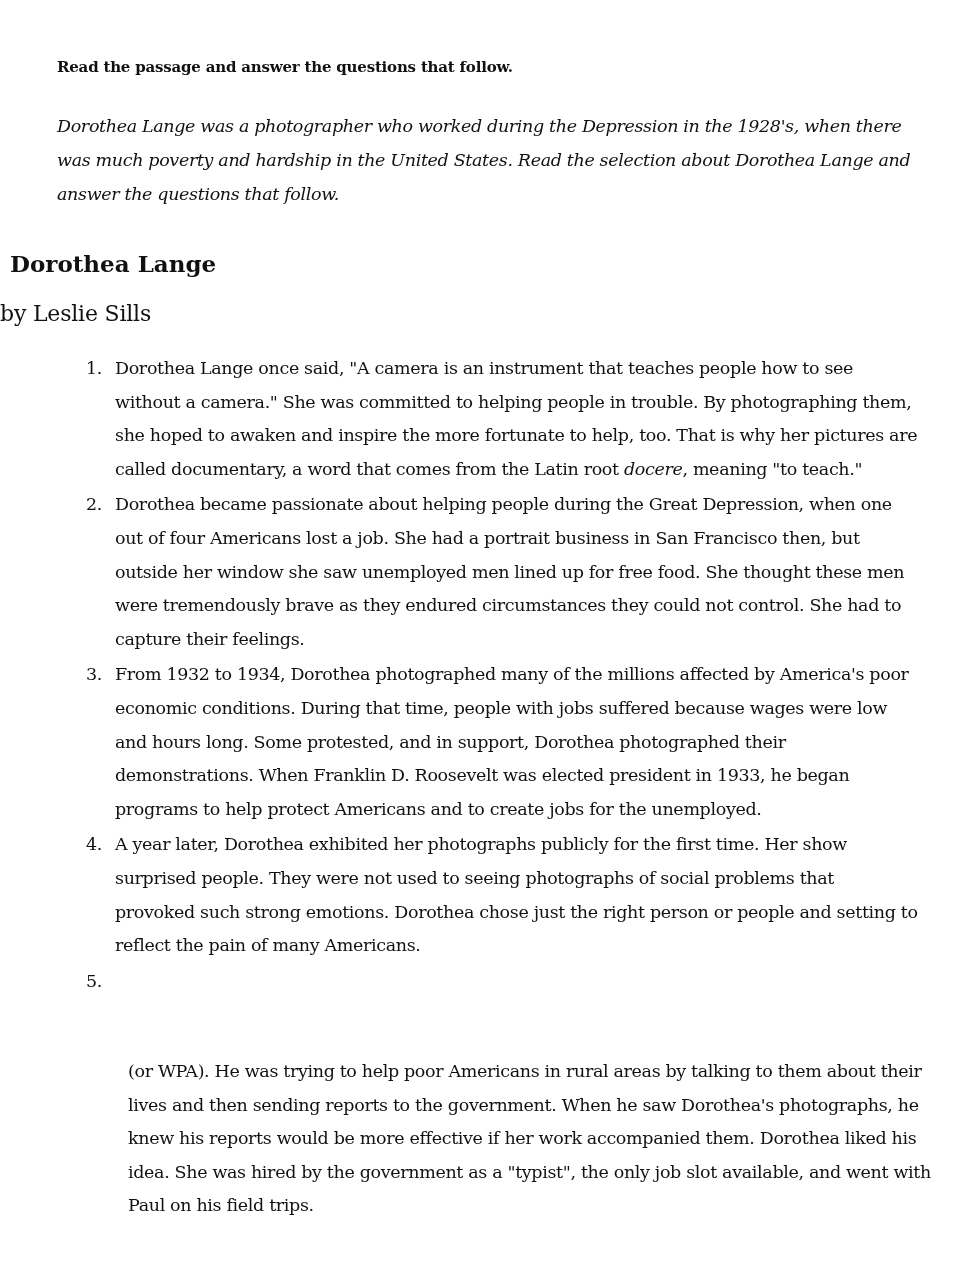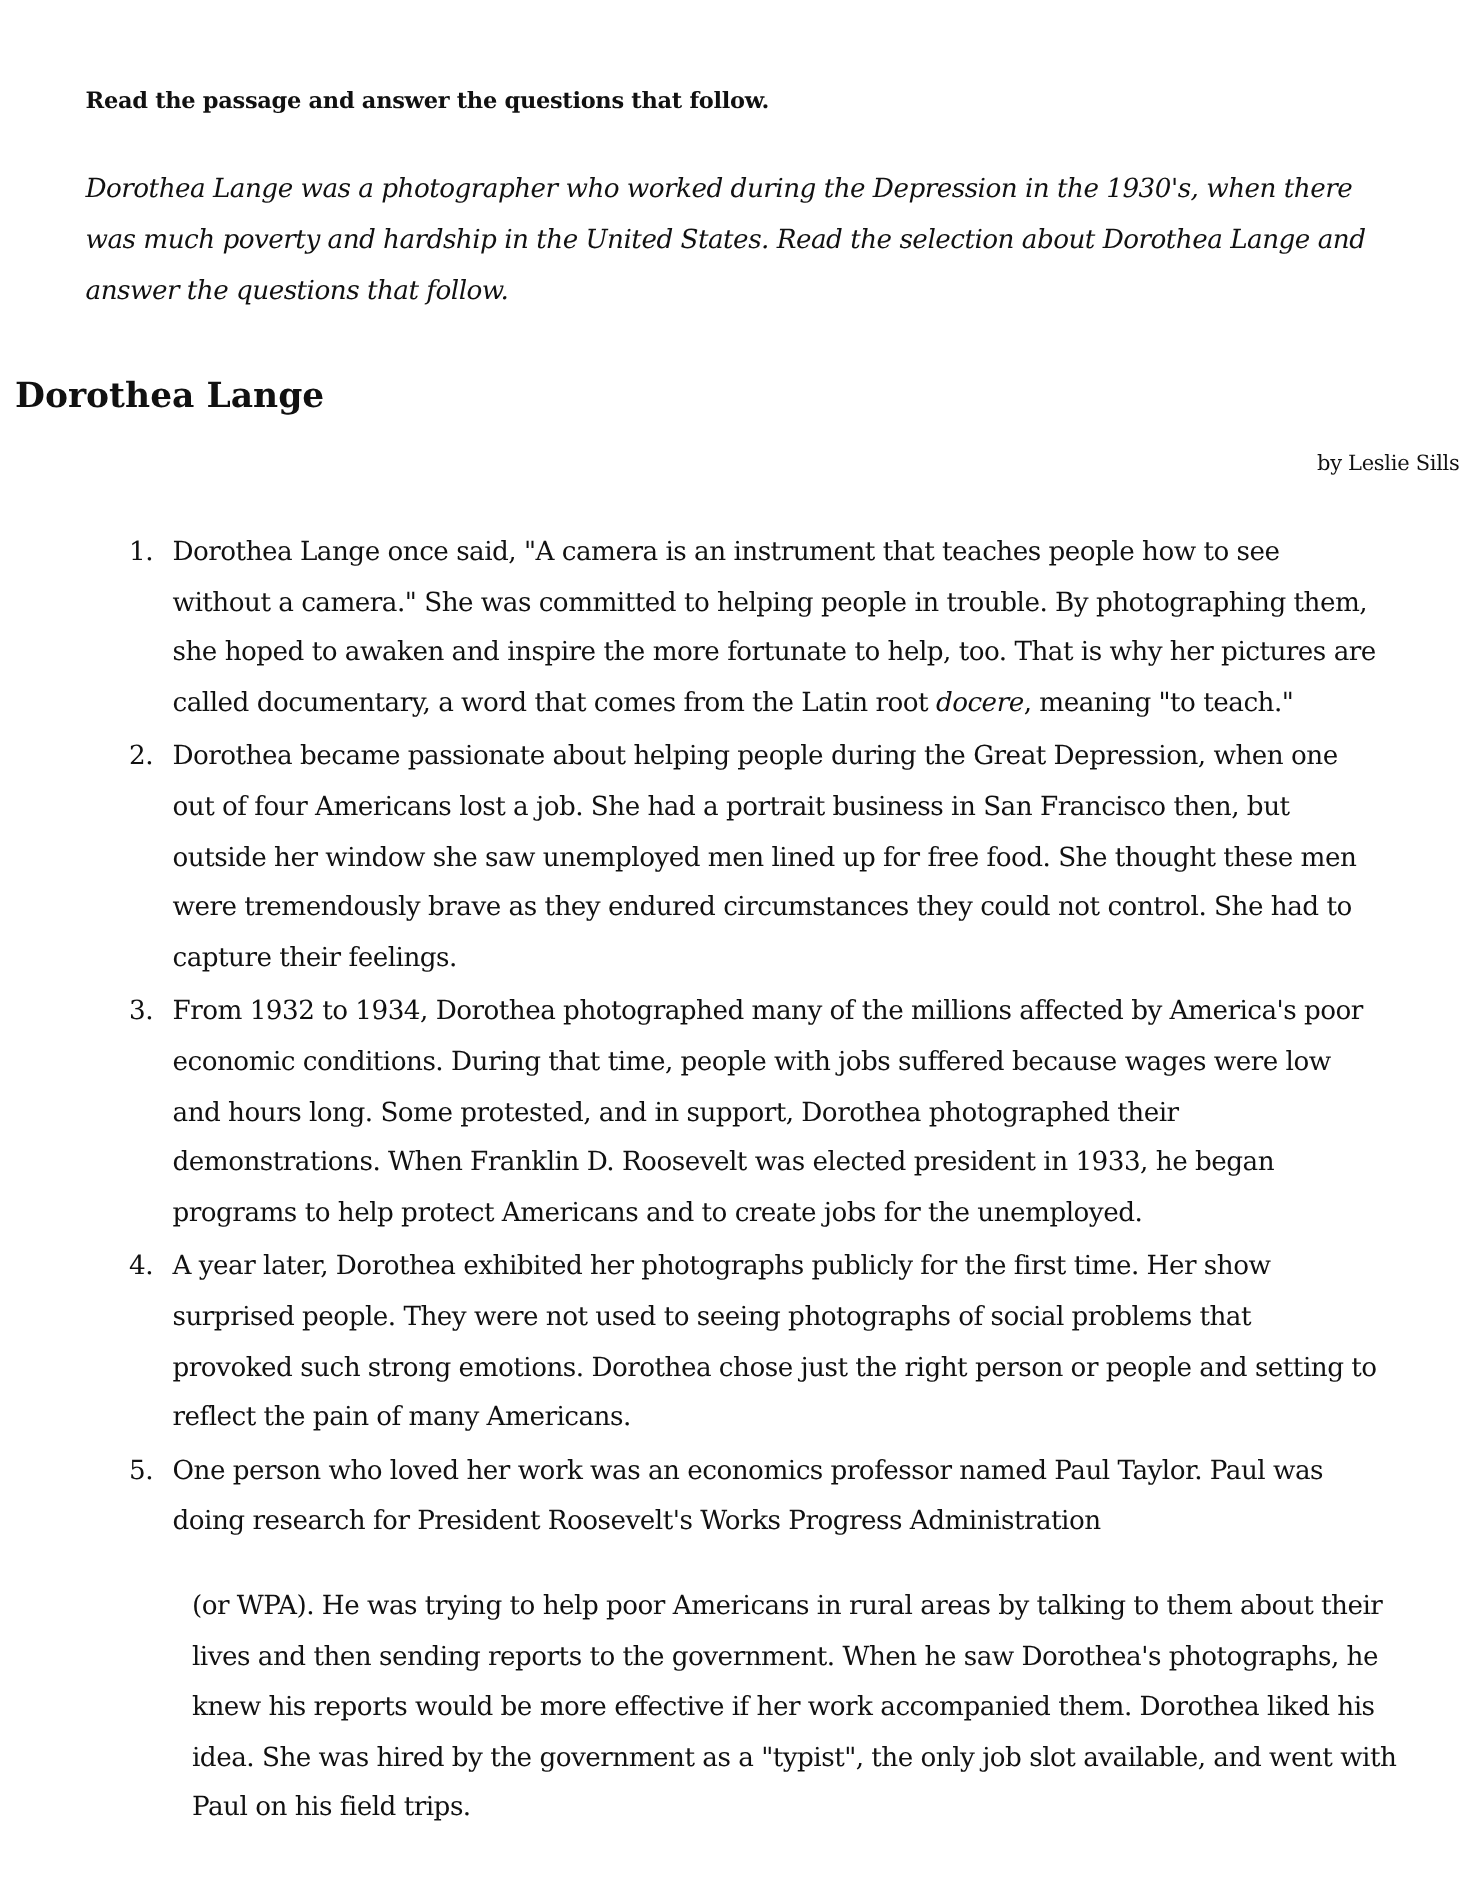--- a/index.html
+++ b/index.html
@@ -46,22 +46,22 @@
       text-align: left;
       font-weight: bold;
       font-size: 23px;
       margin: 10px;
     }
     .byline {
       position: absolute;
       top: 301px;
       left: 0;
       width: 973px;
-      text-align: right;
-      font-size: 14px;
+      text-align: left;
+      font-size: 22px;
       margin: 0;
       letter-spacing: -0.2px;
     }
     .para-list {
       position: absolute;
       top: 352px;
       left: 57px;
       width: 862px;
       margin: 0;
       padding: 0;
@@ -92,21 +92,21 @@
     }
     em { font-style: italic; }
   </style>
 </head>
 <body>
 
 <div class="page">
 
   <p class="instruction">Read the passage and answer the questions that follow.</p>
 
-  <p class="intro">Dorothea Lange was a photographer who worked during the Depression in the 1930's, when there was much poverty and hardship in the United States. Read the selection about Dorothea Lange and answer the questions that follow.</p>
+  <p class="intro">Dorothea Lange was a photographer who worked during the Depression in the 1928's, when there was much poverty and hardship in the United States. Read the selection about Dorothea Lange and answer the questions that follow.</p>
 
   <h1 class="title">Dorothea Lange</h1>
 
   <p class="byline">by Leslie Sills</p>
 
   <ol class="para-list">
     <li class="para">
       <span class="para-num">1.</span>
       <span>Dorothea Lange once said, "A camera is an instrument that teaches people how to see without a camera." She was committed to helping people in trouble. By photographing them, she hoped to awaken and inspire the more fortunate to help, too. That is why her pictures are called documentary, a word that comes from the Latin root </span><em>docere</em><span>, meaning "to teach."</span>
     </li>
@@ -117,19 +117,18 @@
     <li class="para">
       <span class="para-num">3.</span>
       <span>From 1932 to 1934, Dorothea photographed many of the millions affected by America's poor economic conditions. During that time, people with jobs suffered because wages were low and hours long. Some protested, and in support, Dorothea photographed their demonstrations. When Franklin D. Roosevelt was elected president in 1933, he began programs to help protect Americans and to create jobs for the unemployed.</span>
     </li>
     <li class="para">
       <span class="para-num">4.</span>
       <span>A year later, Dorothea exhibited her photographs publicly for the first time. Her show surprised people. They were not used to seeing photographs of social problems that provoked such strong emotions. Dorothea chose just the right person or people and setting to reflect the pain of many Americans.</span>
     </li>
     <li class="para">
       <span class="para-num">5.</span>
-      <span>One person who loved her work was an economics professor named Paul Taylor. Paul was doing research for President Roosevelt's Works Progress Administration</span>
     </li>
   </ol>
 
   <p class="continuation">(or WPA). He was trying to help poor Americans in rural areas by talking to them about their lives and then sending reports to the government. When he saw Dorothea's photographs, he knew his reports would be more effective if her work accompanied them. Dorothea liked his idea. She was hired by the government as a "typist", the only job slot available, and went with Paul on his field trips.</p>
 
 </div>
 
 </body></html>

